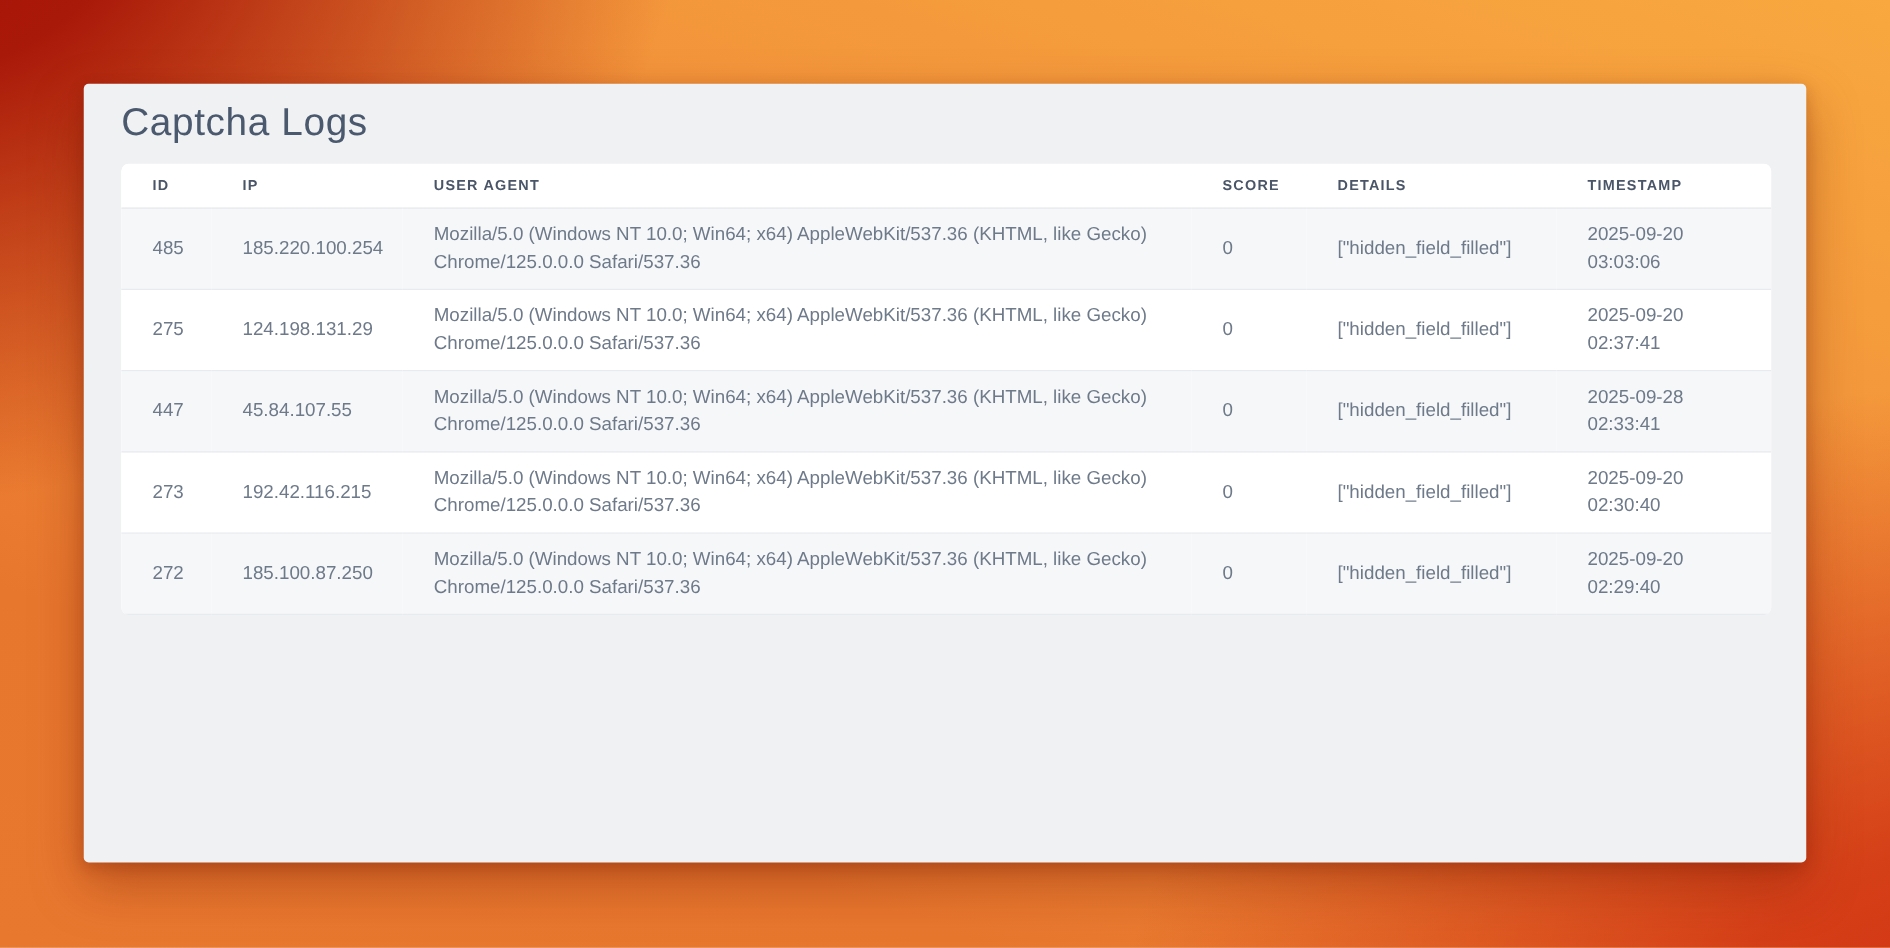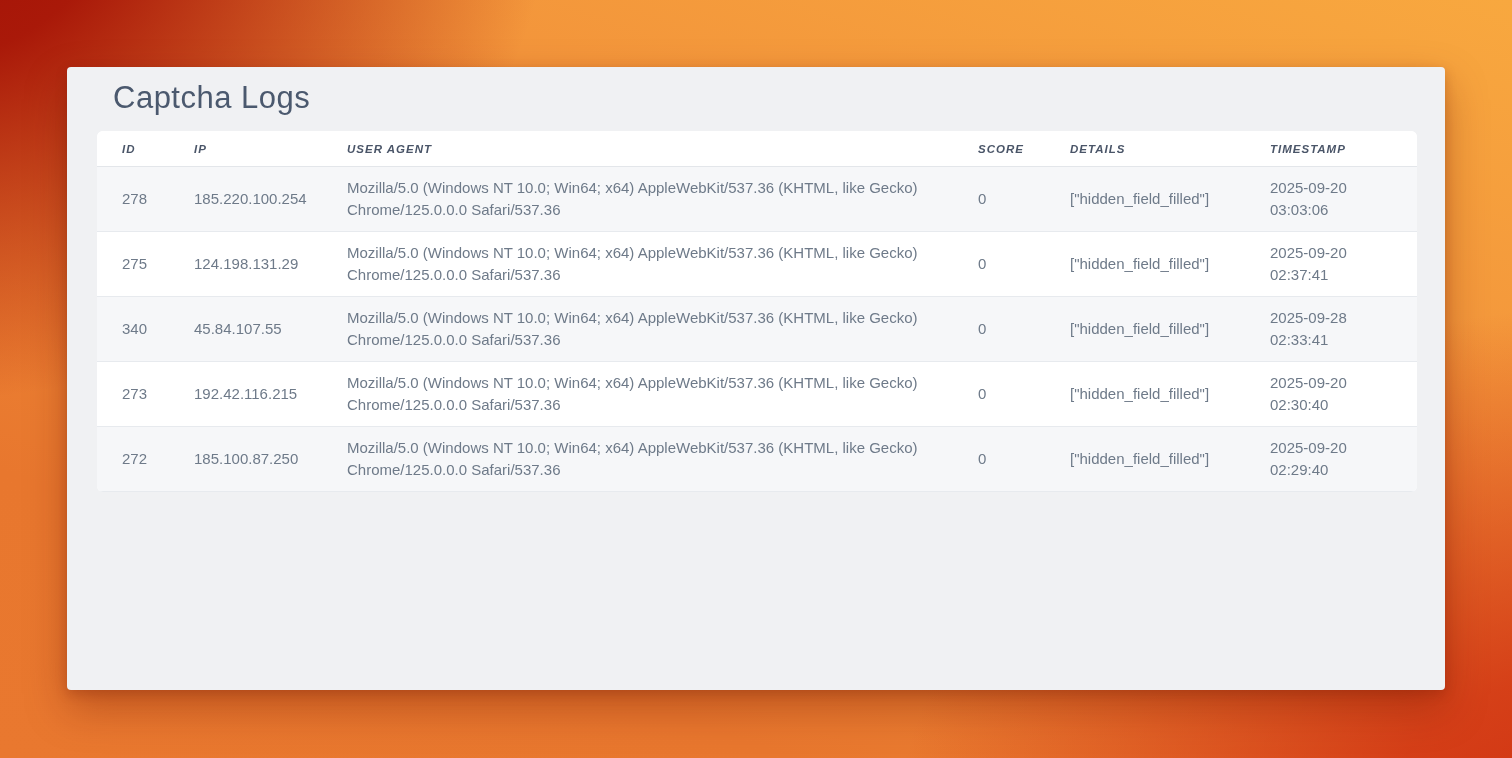--- a/index.html
+++ b/index.html
@@ -32,21 +32,21 @@
     position: absolute;
     left: 67px; top: 67px;
     width: 1378px; height: 623px;
     background: var(--card-bg);
     border-radius: 4px;
     box-shadow: 0 18px 42px rgba(110, 20, 4, 0.35), 0 4px 12px rgba(110, 20, 4, 0.22);
     padding: 0 28px 0 30px;
     overflow: hidden;
   }
   .page-title {
-    margin: 13px 0 15px 16px;
+    margin: 13px 0 15px 0;
     font-size: 31px;
     font-weight: 500;
     letter-spacing: 0.5px;
     color: var(--title-color);
   }
   .table-wrap {
     background: var(--table-bg);
     border-radius: 6px;
     overflow: hidden;
   }
@@ -65,21 +65,20 @@
     text-align: left;
     padding: 12px 10px 11px 25px;
     font-size: 11.5px;
     font-weight: 700;
     letter-spacing: 1px;
     text-transform: uppercase;
     color: var(--header-text);
     background: var(--table-bg);
     border-bottom: 1px solid var(--header-border);
     white-space: nowrap;
-    font-style: italic;
   }
   tbody tr { border-bottom: 1px solid var(--border); }
   tbody tr:nth-child(odd) { background: var(--stripe-bg); }
   tbody tr:nth-child(even) { background: var(--table-bg); }
   tbody td {
     padding: 10px 12px 10px 25px;
     font-size: 15px;
     line-height: 22px;
     color: var(--cell-text);
     vertical-align: middle;
@@ -108,37 +107,37 @@
             <th>ID</th>
             <th>IP</th>
             <th>USER AGENT</th>
             <th>SCORE</th>
             <th>DETAILS</th>
             <th>TIMESTAMP</th>
           </tr>
       </thead>
       <tbody>
           <tr>
-            <td class="cell-id">278</td>
+            <td class="cell-id">485</td>
             <td class="cell-ip">185.220.100.254</td>
             <td class="cell-user_agent">Mozilla/5.0 (Windows NT 10.0; Win64; x64) AppleWebKit/537.36 (KHTML, like Gecko) Chrome/125.0.0.0 Safari/537.36</td>
             <td class="cell-score">0</td>
             <td class="cell-details">["hidden_field_filled"]</td>
             <td class="cell-timestamp">2025-09-20 03:03:06</td>
           </tr>
           <tr>
             <td class="cell-id">275</td>
             <td class="cell-ip">124.198.131.29</td>
             <td class="cell-user_agent">Mozilla/5.0 (Windows NT 10.0; Win64; x64) AppleWebKit/537.36 (KHTML, like Gecko) Chrome/125.0.0.0 Safari/537.36</td>
             <td class="cell-score">0</td>
             <td class="cell-details">["hidden_field_filled"]</td>
             <td class="cell-timestamp">2025-09-20 02:37:41</td>
           </tr>
           <tr>
-            <td class="cell-id">340</td>
+            <td class="cell-id">447</td>
             <td class="cell-ip">45.84.107.55</td>
             <td class="cell-user_agent">Mozilla/5.0 (Windows NT 10.0; Win64; x64) AppleWebKit/537.36 (KHTML, like Gecko) Chrome/125.0.0.0 Safari/537.36</td>
             <td class="cell-score">0</td>
             <td class="cell-details">["hidden_field_filled"]</td>
             <td class="cell-timestamp">2025-09-28 02:33:41</td>
           </tr>
           <tr>
             <td class="cell-id">273</td>
             <td class="cell-ip">192.42.116.215</td>
             <td class="cell-user_agent">Mozilla/5.0 (Windows NT 10.0; Win64; x64) AppleWebKit/537.36 (KHTML, like Gecko) Chrome/125.0.0.0 Safari/537.36</td>

